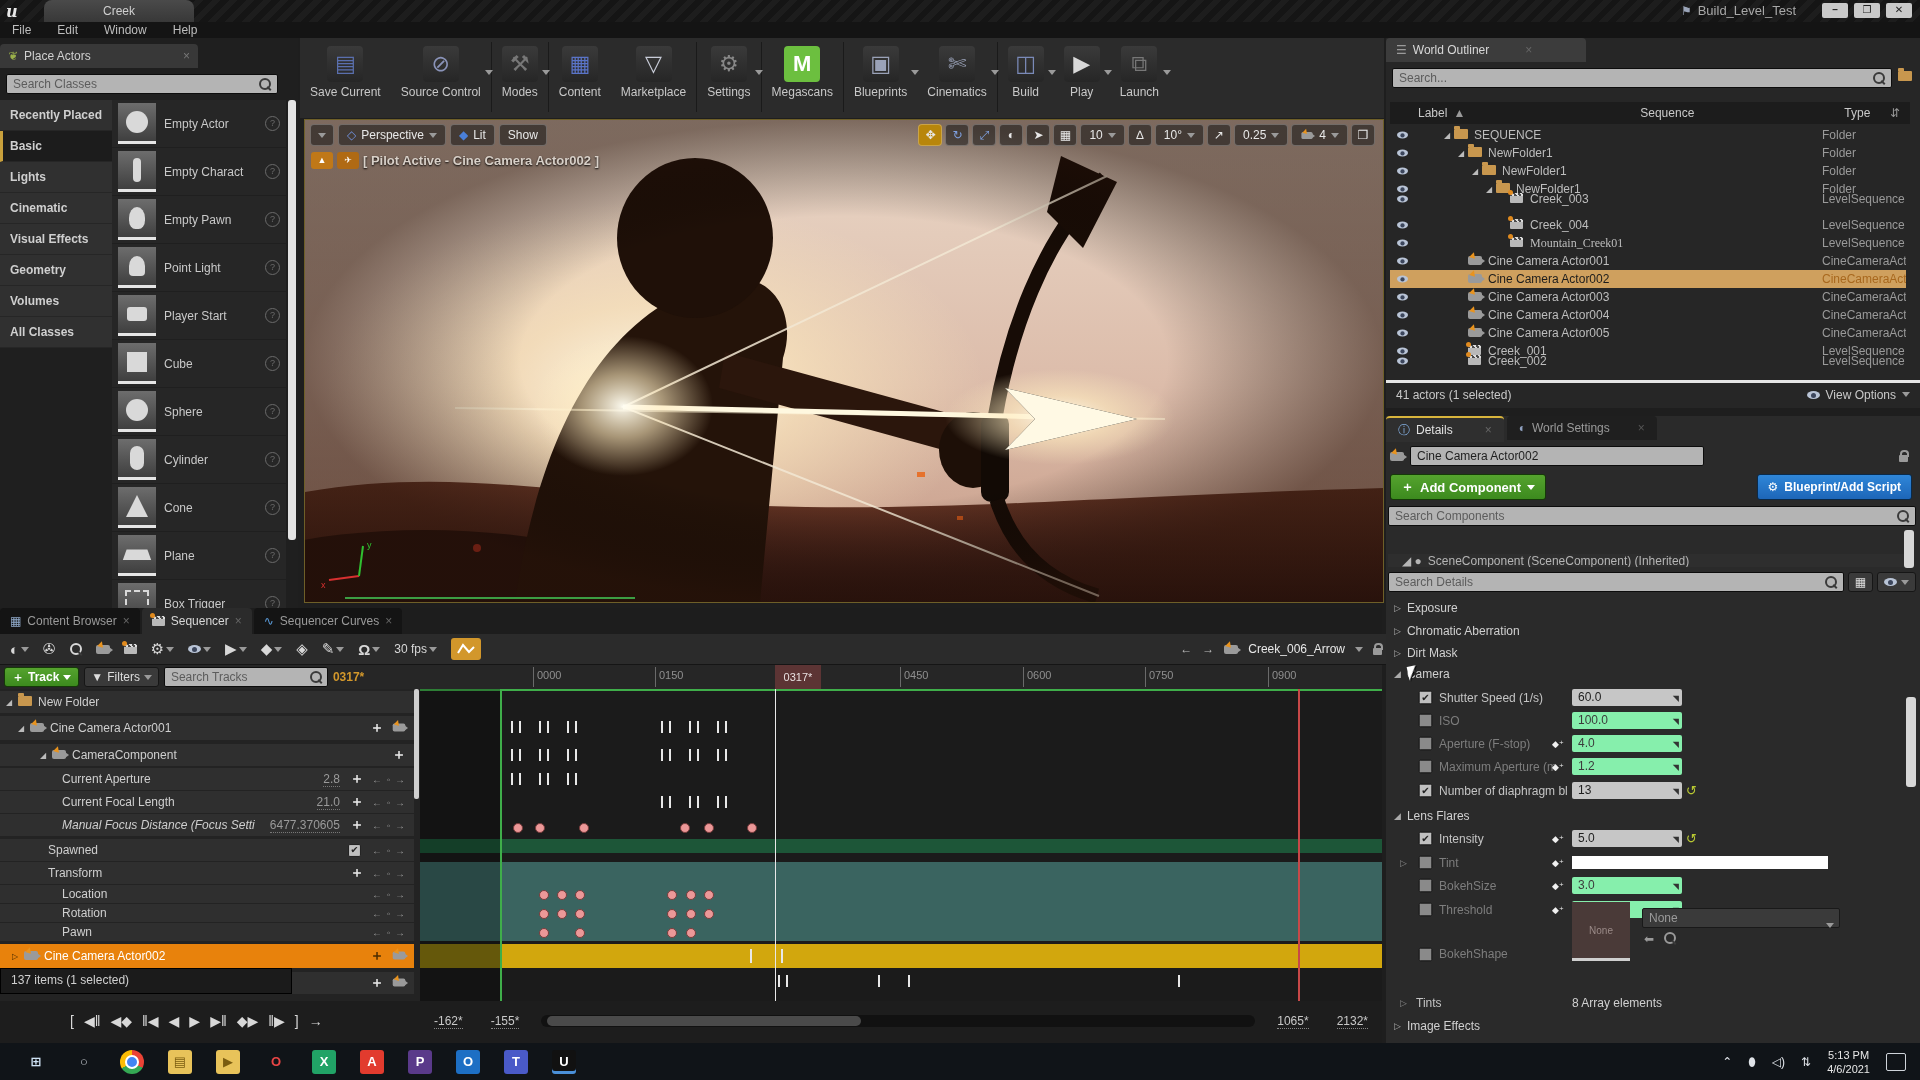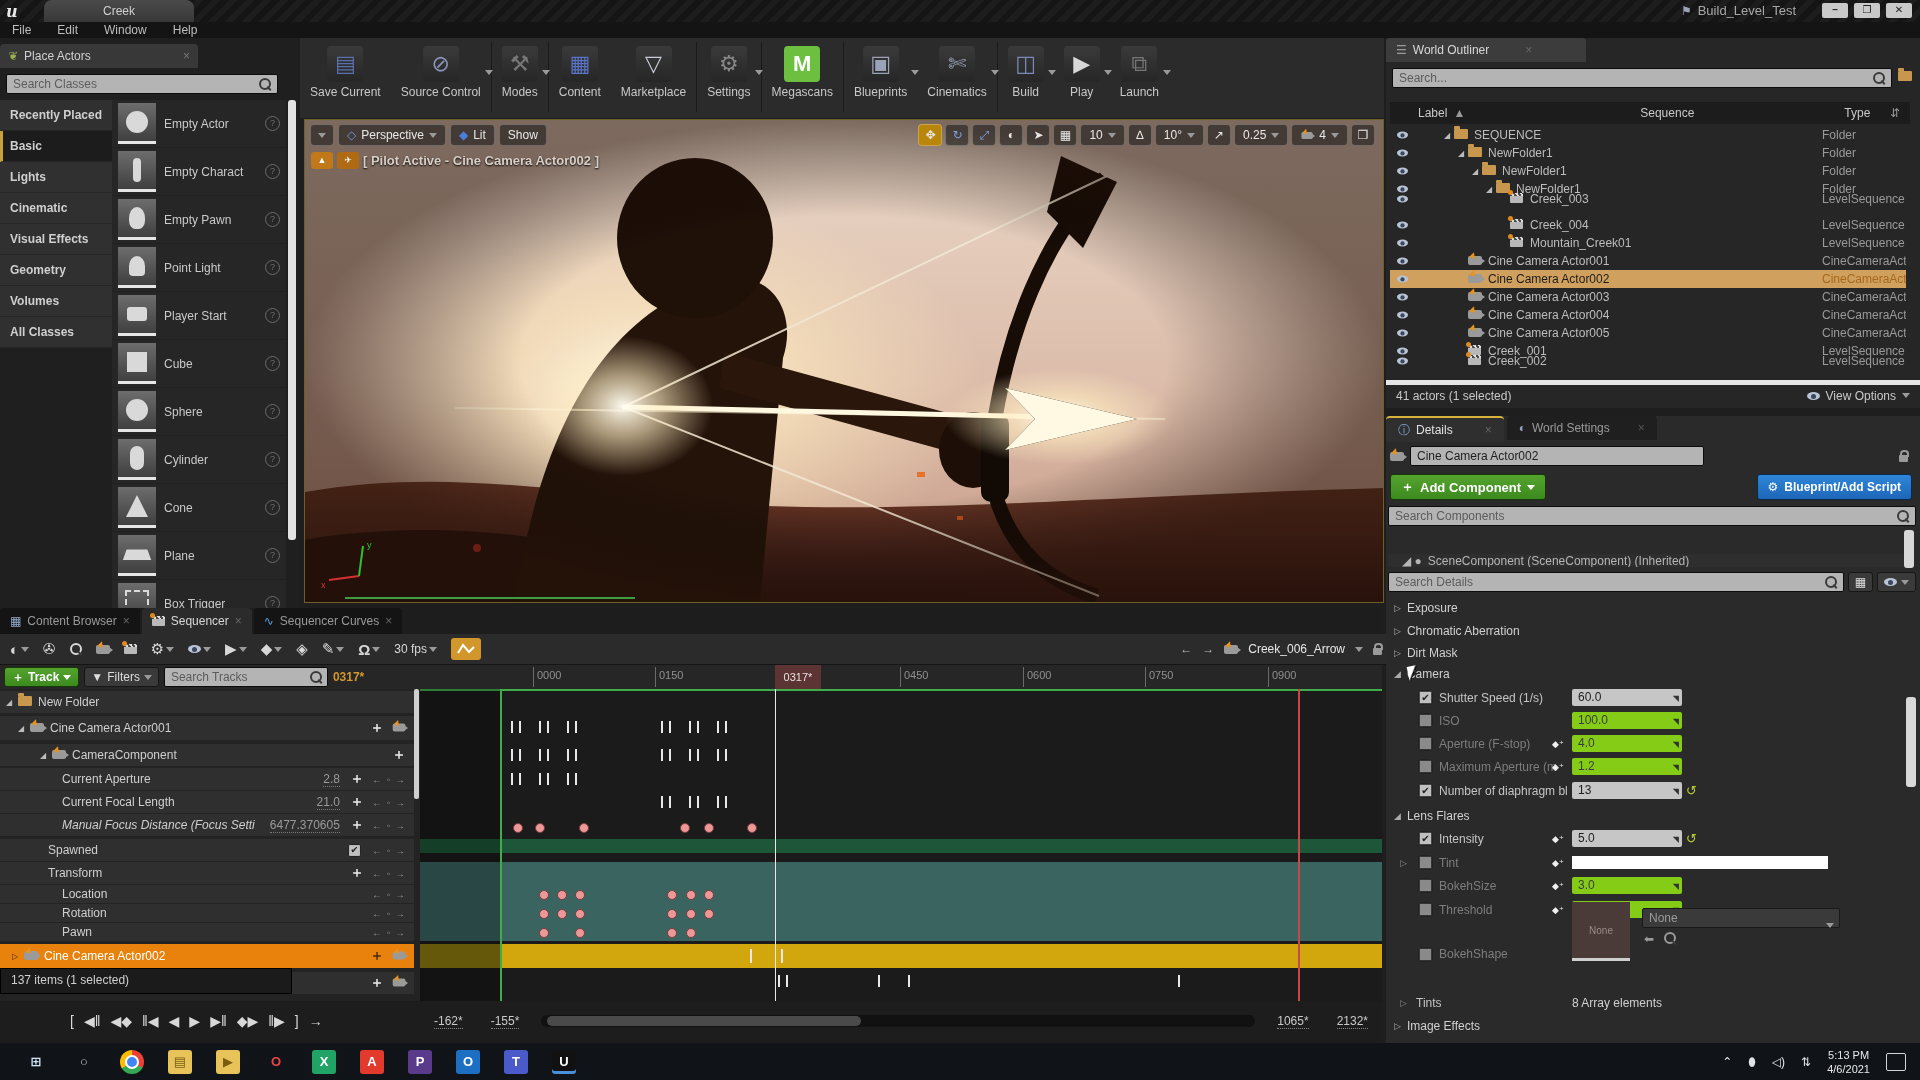--- a/index.html
+++ b/index.html
@@ -118,21 +118,21 @@
   .dtab.sel{background:#2f2f2f;color:#e0e0e0;border-top:2px solid #d8b43c;}
   .blue-btn{background:linear-gradient(#2f86d8,#1d66b8);border:1px solid #0a2a4a;color:#fff;font-weight:bold;
     border-radius:3px;height:24px;display:flex;align-items:center;gap:6px;padding:0 10px;}
   .grn-big{background:linear-gradient(#55a32e,#3c8a1e);border:1px solid #153a08;color:#fff;font-weight:bold;
     border-radius:3px;height:24px;display:flex;align-items:center;gap:6px;padding:0 10px;font-size:13px;}
   .prow{position:absolute;left:0;width:520px;height:23px;display:flex;align-items:center;color:#c4c4c4;}
   .prow .plab{margin-left:6px;}
   .prow.dis .plab{color:#7d7d7d;}
   .spin{position:absolute;left:186px;width:104px;height:17px;background:#c6c6c6;border-radius:2px;color:#1e1e1e;
     padding-left:6px;line-height:17px;}
-  .spin.dis{background:#84cc16;color:#3c3c3c;}
+  .spin.dis{background:#86efac;color:#3c3c3c;}
   .spin::after{content:"◥";position:absolute;right:3px;top:1px;font-size:8px;color:#333;}
   .keyic{position:absolute;left:166px;color:#f0f0f0;font-size:9px;}
   .reset{position:absolute;left:300px;color:#b8c832;font-size:13px;}
   #dt-scroll{left:1906px;top:697px;width:10px;height:90px;background:#d8d8d8;border-radius:3px;}
   .cursor-arrow{width:0;height:0;border-left:9px solid #fff;border-bottom:14px solid transparent;
     filter:drop-shadow(1px 1px 0 #000);transform:rotate(-12deg);}
   
   #taskbar{left:0;top:1043px;width:1920px;height:37px;background:#101418;display:flex;align-items:center;}
   .tk-icon{width:24px;height:24px;margin-left:24px;display:flex;align-items:center;justify-content:center;
     font-weight:bold;font-size:13px;border-radius:3px;color:#fff;}
@@ -806,21 +806,21 @@
           <div style="width: 10px; color: rgb(187, 187, 187); font-size: 8px;"></div>
           <div style="width: 20px;"><span class="i-clap"></span></div>
           <div class="ellip" style="flex: 0 1 auto;">Creek_004</div>
           <div class="typ">LevelSequence</div>
         </div>
         <div class="ol-row" style="top: 196px;">
           <div style="width: 24px; text-align: center;"><span class="eye" style="transform:scale(.85);"></span></div>
           <div style="width: 86px;"></div>
           <div style="width: 10px; color: rgb(187, 187, 187); font-size: 8px;"></div>
           <div style="width: 20px;"><span class="i-clap"></span></div>
-          <div class="ellip" style="flex: 0 1 auto;">Mountain_Creek01</div>
+          <div class="ellip" style="flex: 0 1 auto; font-family: Liberation Serif, serif;">Mountain_Creek01</div>
           <div class="typ">LevelSequence</div>
         </div>
         <div class="ol-row" style="top: 214px;">
           <div style="width: 24px; text-align: center;"><span class="eye" style="transform:scale(.85);"></span></div>
           <div style="width: 44px;"></div>
           <div style="width: 10px; color: rgb(187, 187, 187); font-size: 8px;"></div>
           <div style="width: 20px;"><span class="i-cine"></span></div>
           <div class="ellip" style="flex: 0 1 auto;">Cine Camera Actor001</div>
           <div class="typ">CineCameraAct</div>
         </div>
@@ -867,21 +867,21 @@
         <div class="ol-row" style="top: 314px;">
           <div style="width: 24px; text-align: center;"><span class="eye" style="transform:scale(.85);"></span></div>
           <div style="width: 44px;"></div>
           <div style="width: 10px; color: rgb(187, 187, 187); font-size: 8px;"></div>
           <div style="width: 20px;"><span class="i-clap"></span></div>
           <div class="ellip" style="flex: 0 1 auto;">Creek_002</div>
           <div class="typ">LevelSequence</div>
         </div>
       </div>
 
-    <div class="abs" style="left:0;top:342px;width:534px;height:26px;border-top:5px solid #e5e5e5;display:flex;align-items:center;padding:0 10px;box-sizing:border-box;">
+    <div class="abs" style="left:0;top:342px;width:534px;height:26px;border-top:3px solid #e5e5e5;display:flex;align-items:center;padding:0 10px;box-sizing:border-box;">
       <span>41 actors (1 selected)</span>
       <span style="margin-left:auto;display:flex;gap:6px;align-items:center;">
         <span class="eye"></span>
         <span>View Options</span>
           <span class="tri-d"></span>
       </span>
     </div>
   </div>
 
   <div class="abs" id="details">

